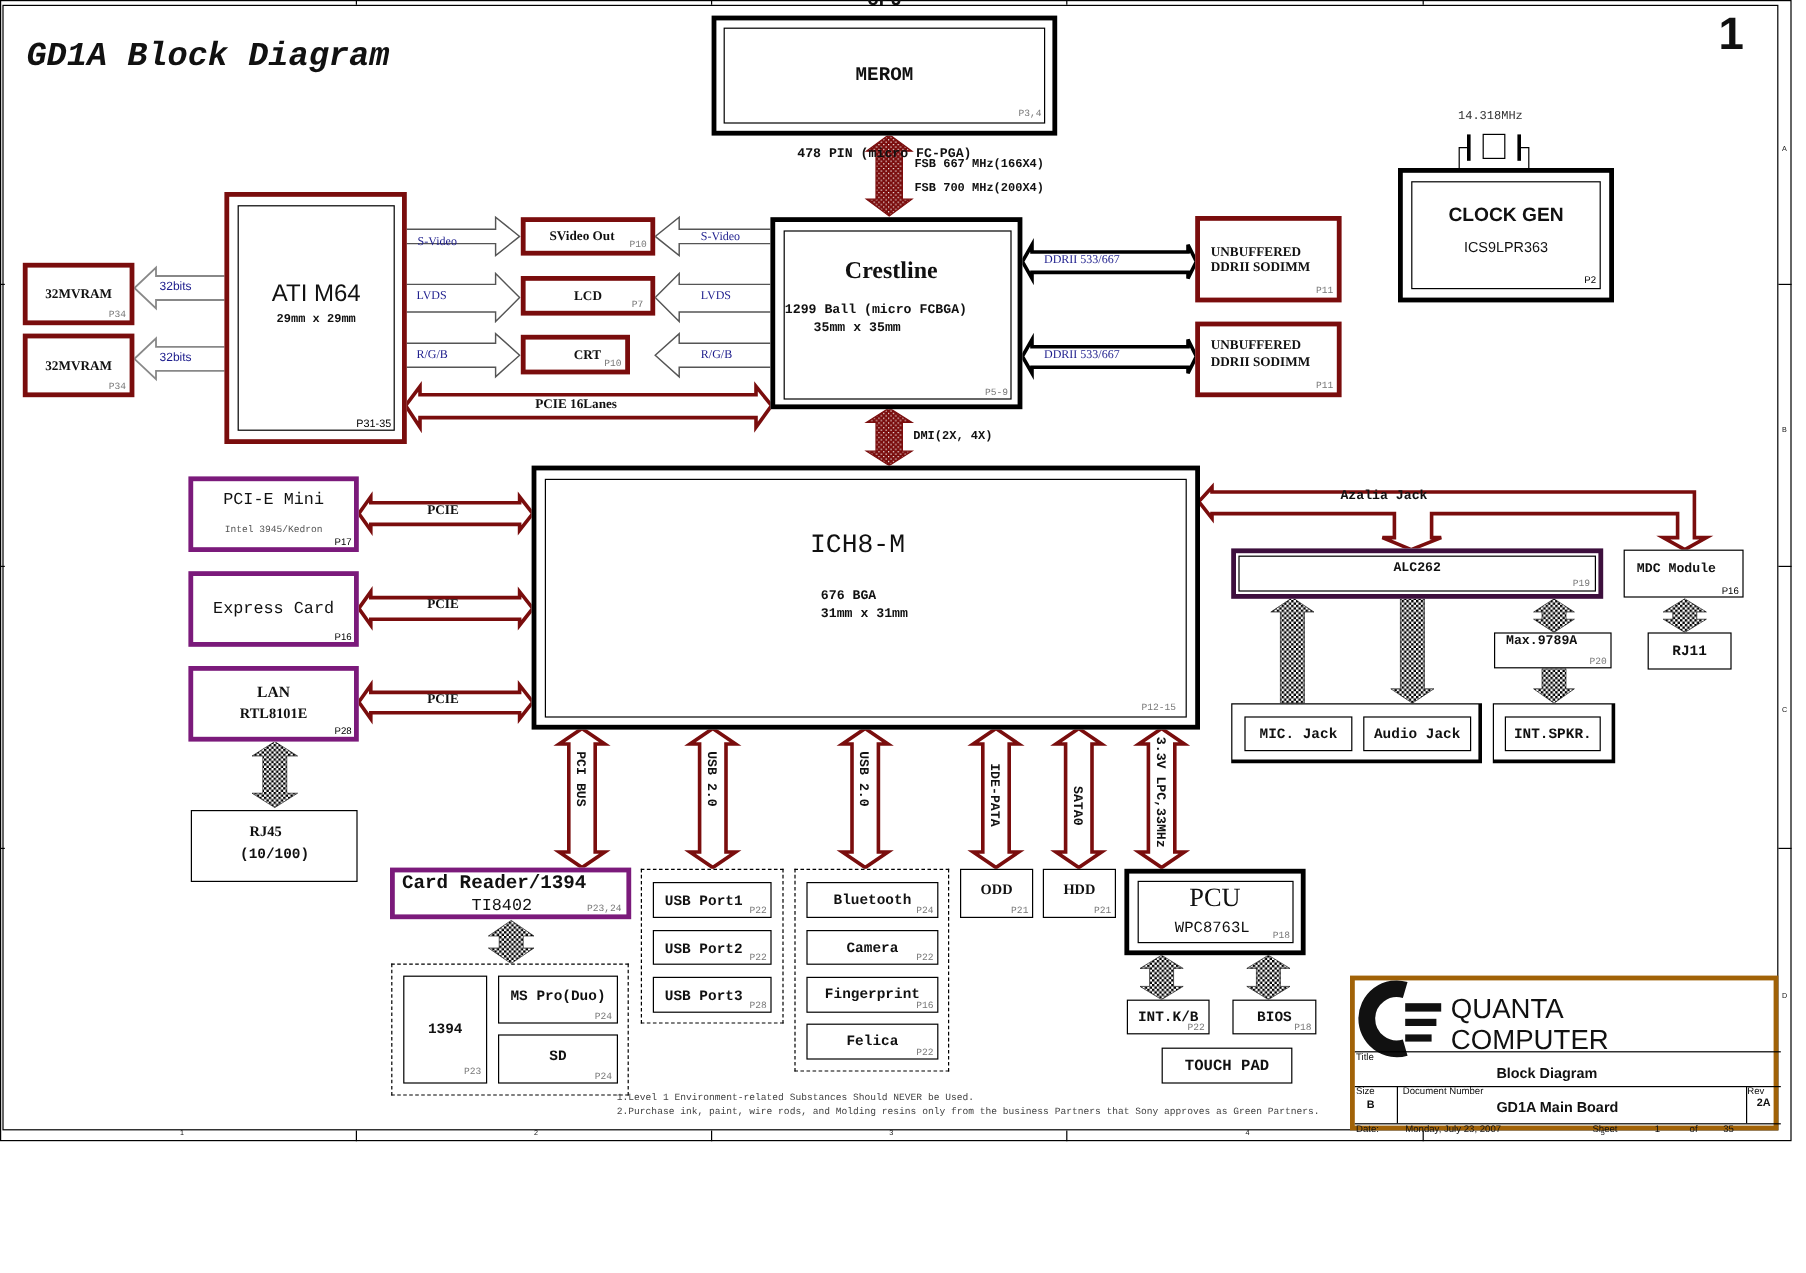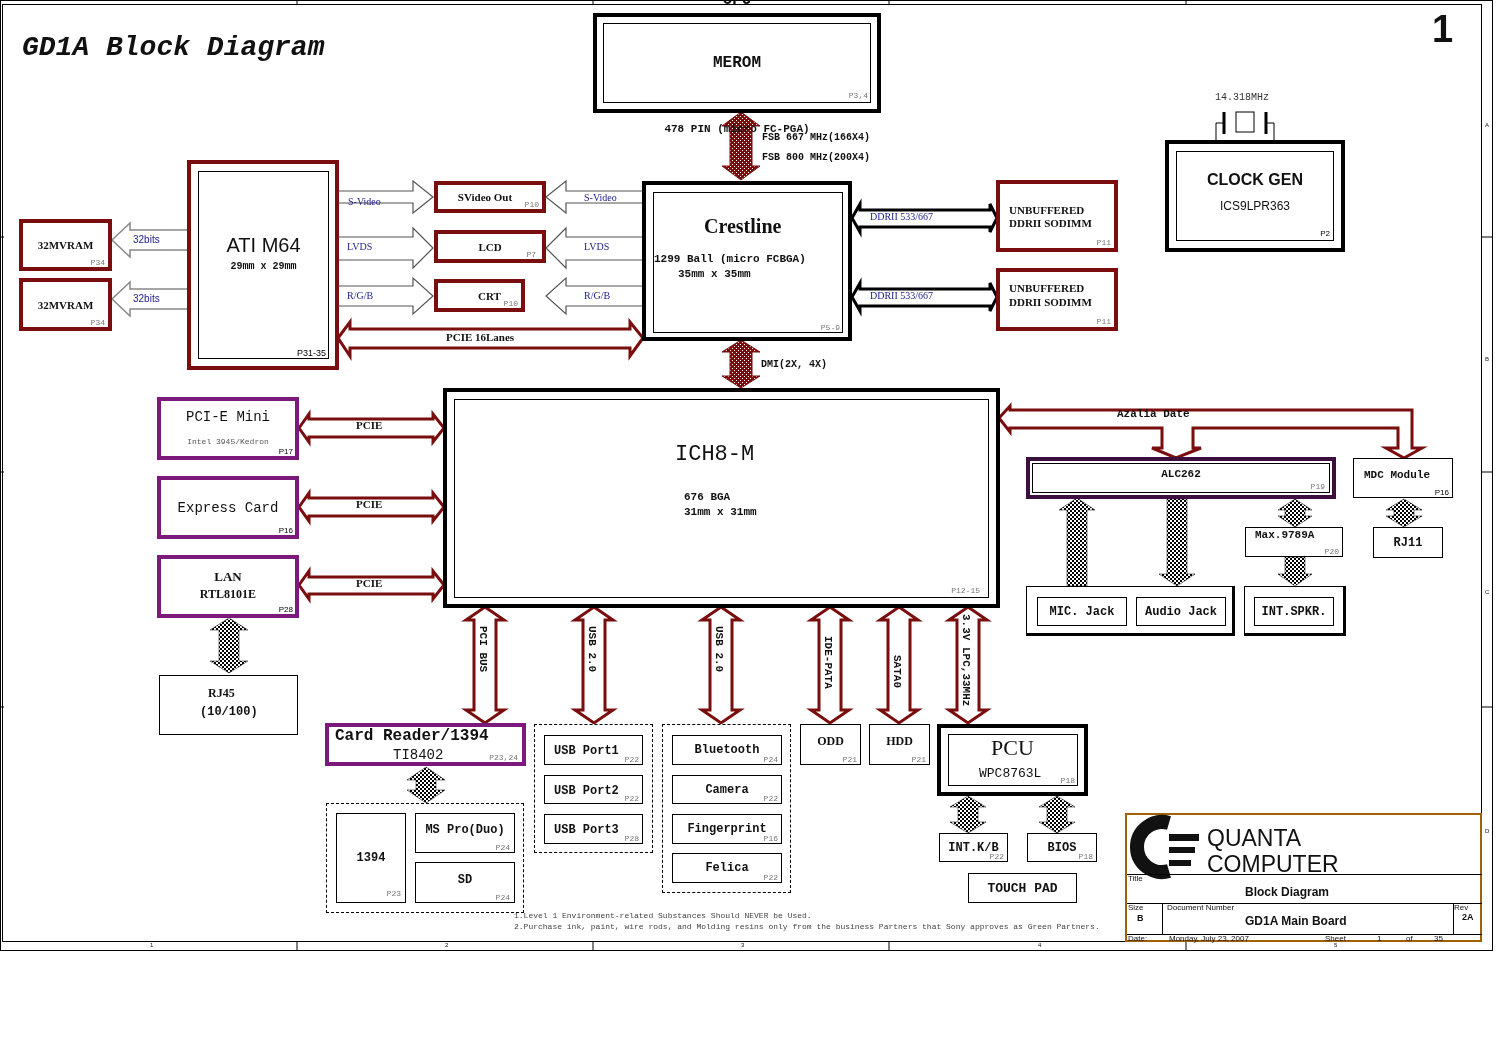--- a/index.html
+++ b/index.html
@@ -142,21 +142,21 @@
 
 <div class="blk black3" style="left:593px;top:13px;width:288px;height:100px;">
   <div class="blk thin center" style="left:6px;top:6px;width:268px;height:80px;gap:44px;">
     <div class="mono b" style="font-size:16px;line-height:18px;">CPU</div>
     <div class="mono b" style="font-size:16px;line-height:20px;">MEROM</div>
     <div class="mono b" style="font-size:11px;margin-top:6px;">478 PIN (micro FC-PGA)</div>
     <span class="pg" style="right:2px;bottom:2px;">P3,4</span>
   </div>
 </div>
 <div class="lbl mono b" style="left:762px;top:132px;font-size:10px;">FSB 667 MHz(166X4)</div>
-<div class="lbl mono b" style="left:762px;top:152px;font-size:10px;">FSB 800 MHz(200X4)</div>
+<div class="lbl mono b" style="left:762px;top:152px;font-size:10px;">FSB 700 MHz(200X4)</div>
 
 <div class="lbl mono" style="left:1215px;top:92px;font-size:10px;color:#333;">14.318MHz</div>
 <div class="blk black3" style="left:1165px;top:140px;width:180px;height:112px;">
   <div class="blk thin center" style="left:7px;top:7px;width:158px;height:90px;">
     <div class="sans b" style="font-size:16px;margin-top:-8px;">CLOCK GEN</div>
     <div class="sans" style="font-size:12px;margin-top:10px;">ICS9LPR363</div>
     <span class="pg sans" style="right:3px;bottom:2px;color:#000;font-family:'Liberation Sans',sans-serif;">P2</span>
   </div>
 </div>
 
@@ -247,21 +247,21 @@
 
 <div class="blk black3" style="left:443px;top:388px;width:557px;height:220px;">
   <div class="blk thin" style="left:7px;top:7px;width:535px;height:199px;">
     <div class="lbl mono" style="left:220px;top:42px;font-size:22px;">ICH8-M</div>
     <div class="lbl mono b" style="left:229px;top:91px;font-size:11px;">676 BGA</div>
     <div class="lbl mono b" style="left:229px;top:106px;font-size:11px;">31mm x 31mm</div>
     <span class="pg" style="right:8px;bottom:2px;">P12-15</span>
   </div>
 </div>
 
-<div class="lbl mono b" style="left:1117px;top:408px;font-size:11px;">Azalia Date</div>
+<div class="lbl mono b" style="left:1117px;top:408px;font-size:11px;">Azalia Jack</div>
 <div class="blk" style="left:1026px;top:457px;width:310px;height:42px;border:4px solid #3d0f3d;">
   <div class="blk thin center" style="left:2px;top:2px;width:298px;height:30px;">
     <div class="mono b" style="font-size:11px;margin-top:-8px;">ALC262</div>
     <span class="pg" style="right:4px;bottom:1px;">P19</span>
   </div>
 </div>
 <div class="blk thin" style="left:1353px;top:458px;width:100px;height:40px;">
   <div class="lbl mono b" style="left:10px;top:10px;font-size:11px;">MDC Module</div>
   <span class="pg sans" style="right:3px;bottom:0;color:#000;font-family:'Liberation Sans',sans-serif;">P16</span>
 </div>
@@ -371,21 +371,21 @@
   <div class="mono b" style="font-size:12px;">BIOS</div>
   <span class="pg" style="right:3px;bottom:0;">P18</span>
 </div>
 <div class="blk thin center" style="left:968px;top:873px;width:109px;height:30px;">
   <div class="mono b" style="font-size:13px;">TOUCH PAD</div>
 </div>
 
 <div class="lbl mono" style="left:514px;top:911px;font-size:8px;color:#444;">1.Level 1 Environment-related Substances Should NEVER be Used.</div>
 <div class="lbl mono" style="left:514px;top:922px;font-size:8px;color:#444;">2.Purchase ink, paint, wire rods, and Molding resins only from the business Partners that Sony approves as Green Partners.</div>
 
-<div class="abs" style="left:1125px;top:813px;width:357px;height:129px;border:2px solid #a16207;font-family:'Liberation Sans',sans-serif;">
+<div class="abs" style="left:1125px;top:813px;width:357px;height:129px;border:4px solid #a16207;font-family:'Liberation Sans',sans-serif;">
   <div class="abs" style="left:2px;top:2px;width:74px;height:60px;">
     <svg width="74" height="60">
       <path d="M40,6 A25,25 0 1,0 40,54" fill="none" stroke="#111" stroke-width="14"></path>
       <rect x="40" y="17" width="30" height="7" fill="#111"></rect>
       <rect x="40" y="30" width="26" height="6" fill="#111"></rect>
       <rect x="40" y="43" width="22" height="6" fill="#111"></rect>
     </svg>
   </div>
   <div class="lbl" style="left:80px;top:10px;font-size:23px;line-height:26px;">QUANTA</div>
   <div class="lbl" style="left:80px;top:36px;font-size:23px;line-height:26px;">COMPUTER</div>

